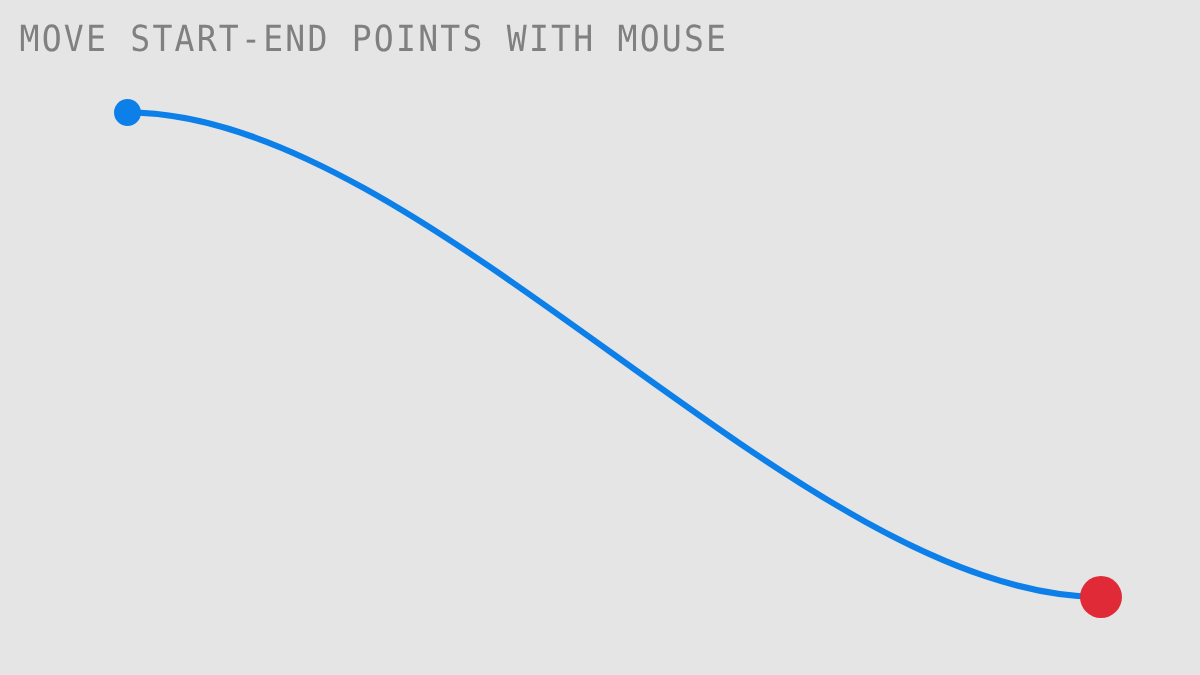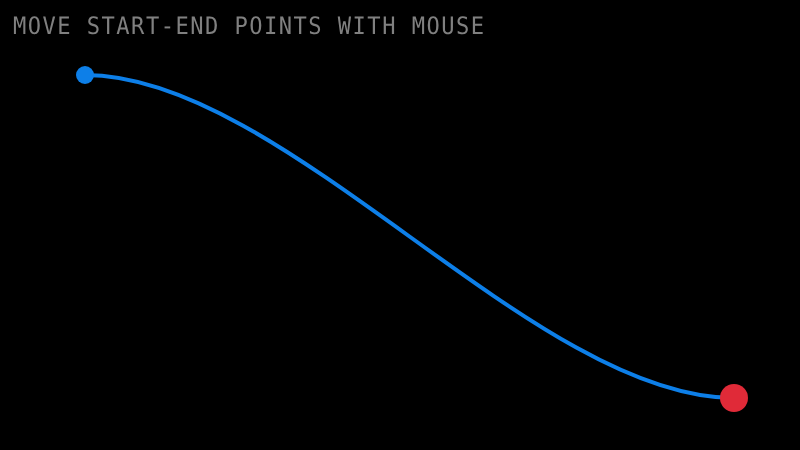--- a/index.html
+++ b/index.html
@@ -54,21 +54,21 @@
     display: block;
   }
 
   .handle-dot {
     cursor: pointer;
   }
 </style>
 </head>
 <body>
 
-<div id="stage" style="width: 800px; height: 450px; background: #000000;">
+<div id="stage" style="width: 800px; height: 450px; background: #e5e5e5;">
 
   <h1 id="title" style="color: rgb(128, 128, 128); left: 13px; top: 12px;">MOVE START-END POINTS WITH MOUSE</h1>
 
   <svg id="curve-canvas" viewBox="0 0 800 450" xmlns="http://www.w3.org/2000/svg" preserveAspectRatio="none">
 
     <path id="bezier-path" fill="none" stroke-linecap="round" stroke-linejoin="round" d="M 85 75 C 285 75 534 398 734 398" stroke="#0d7fe8" stroke-width="4"></path>
 
     <circle id="handle-start" class="handle-dot" cx="85" cy="75" r="9" fill="#0d7fe8"></circle>
 
     <circle id="handle-end" class="handle-dot" cx="734" cy="398" r="14" fill="#e02a38"></circle>

